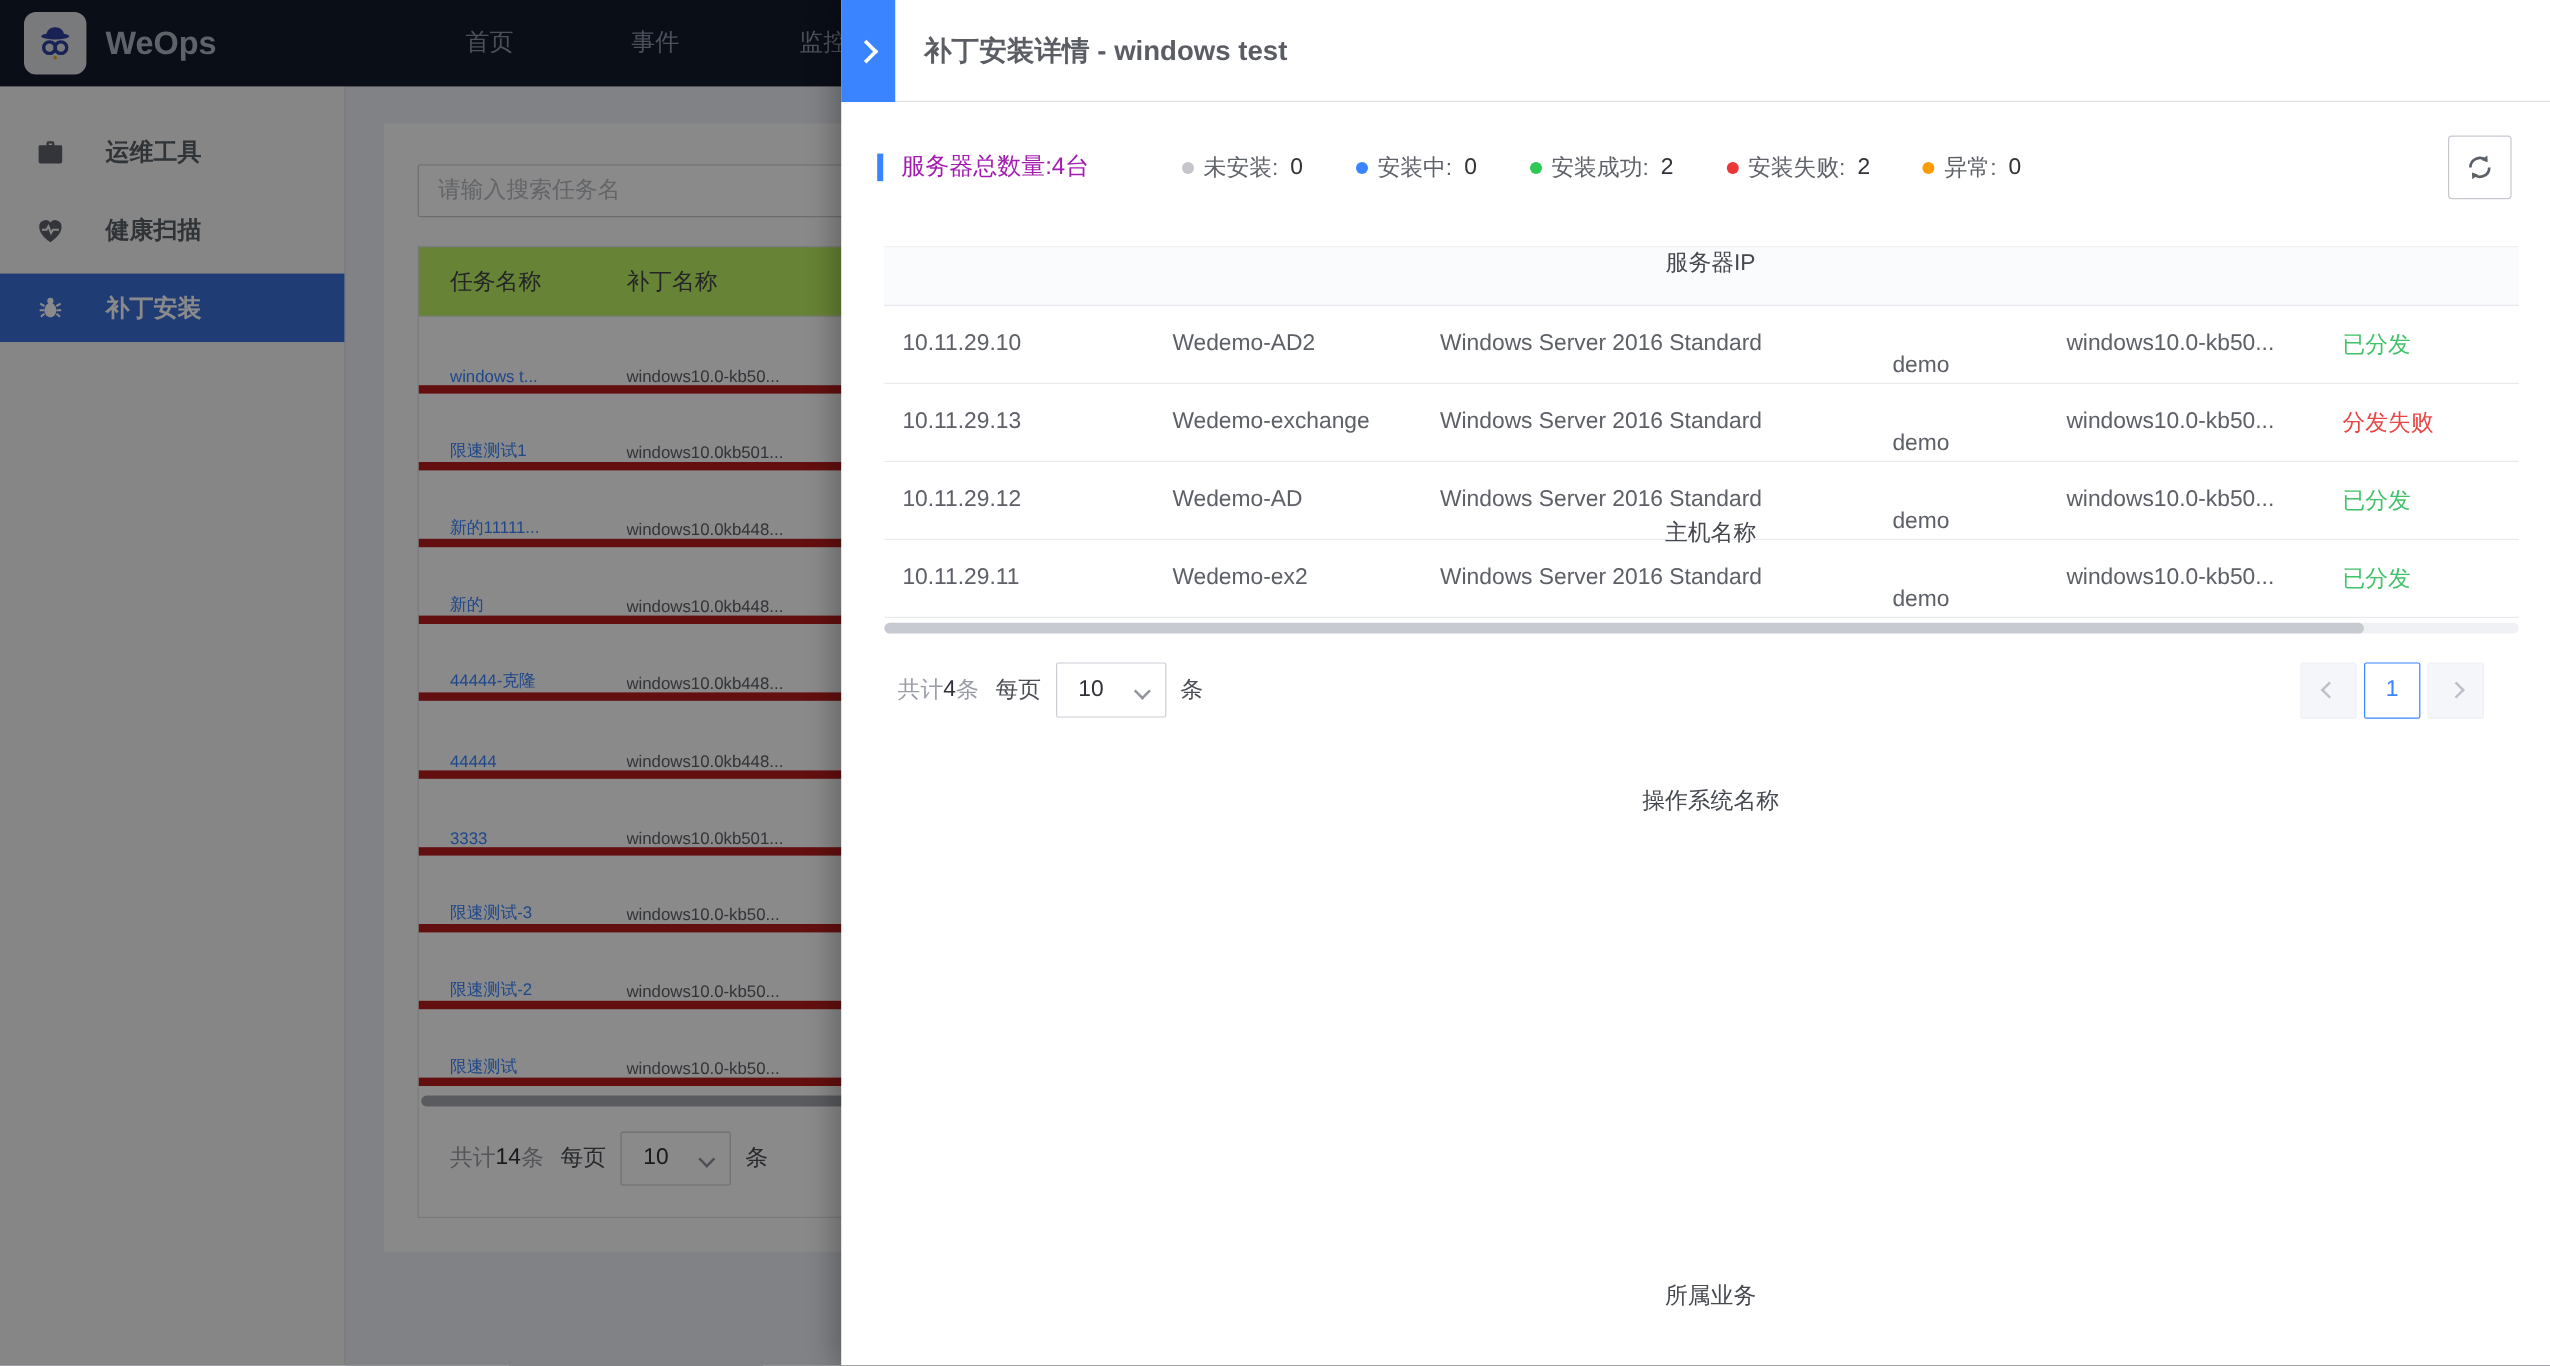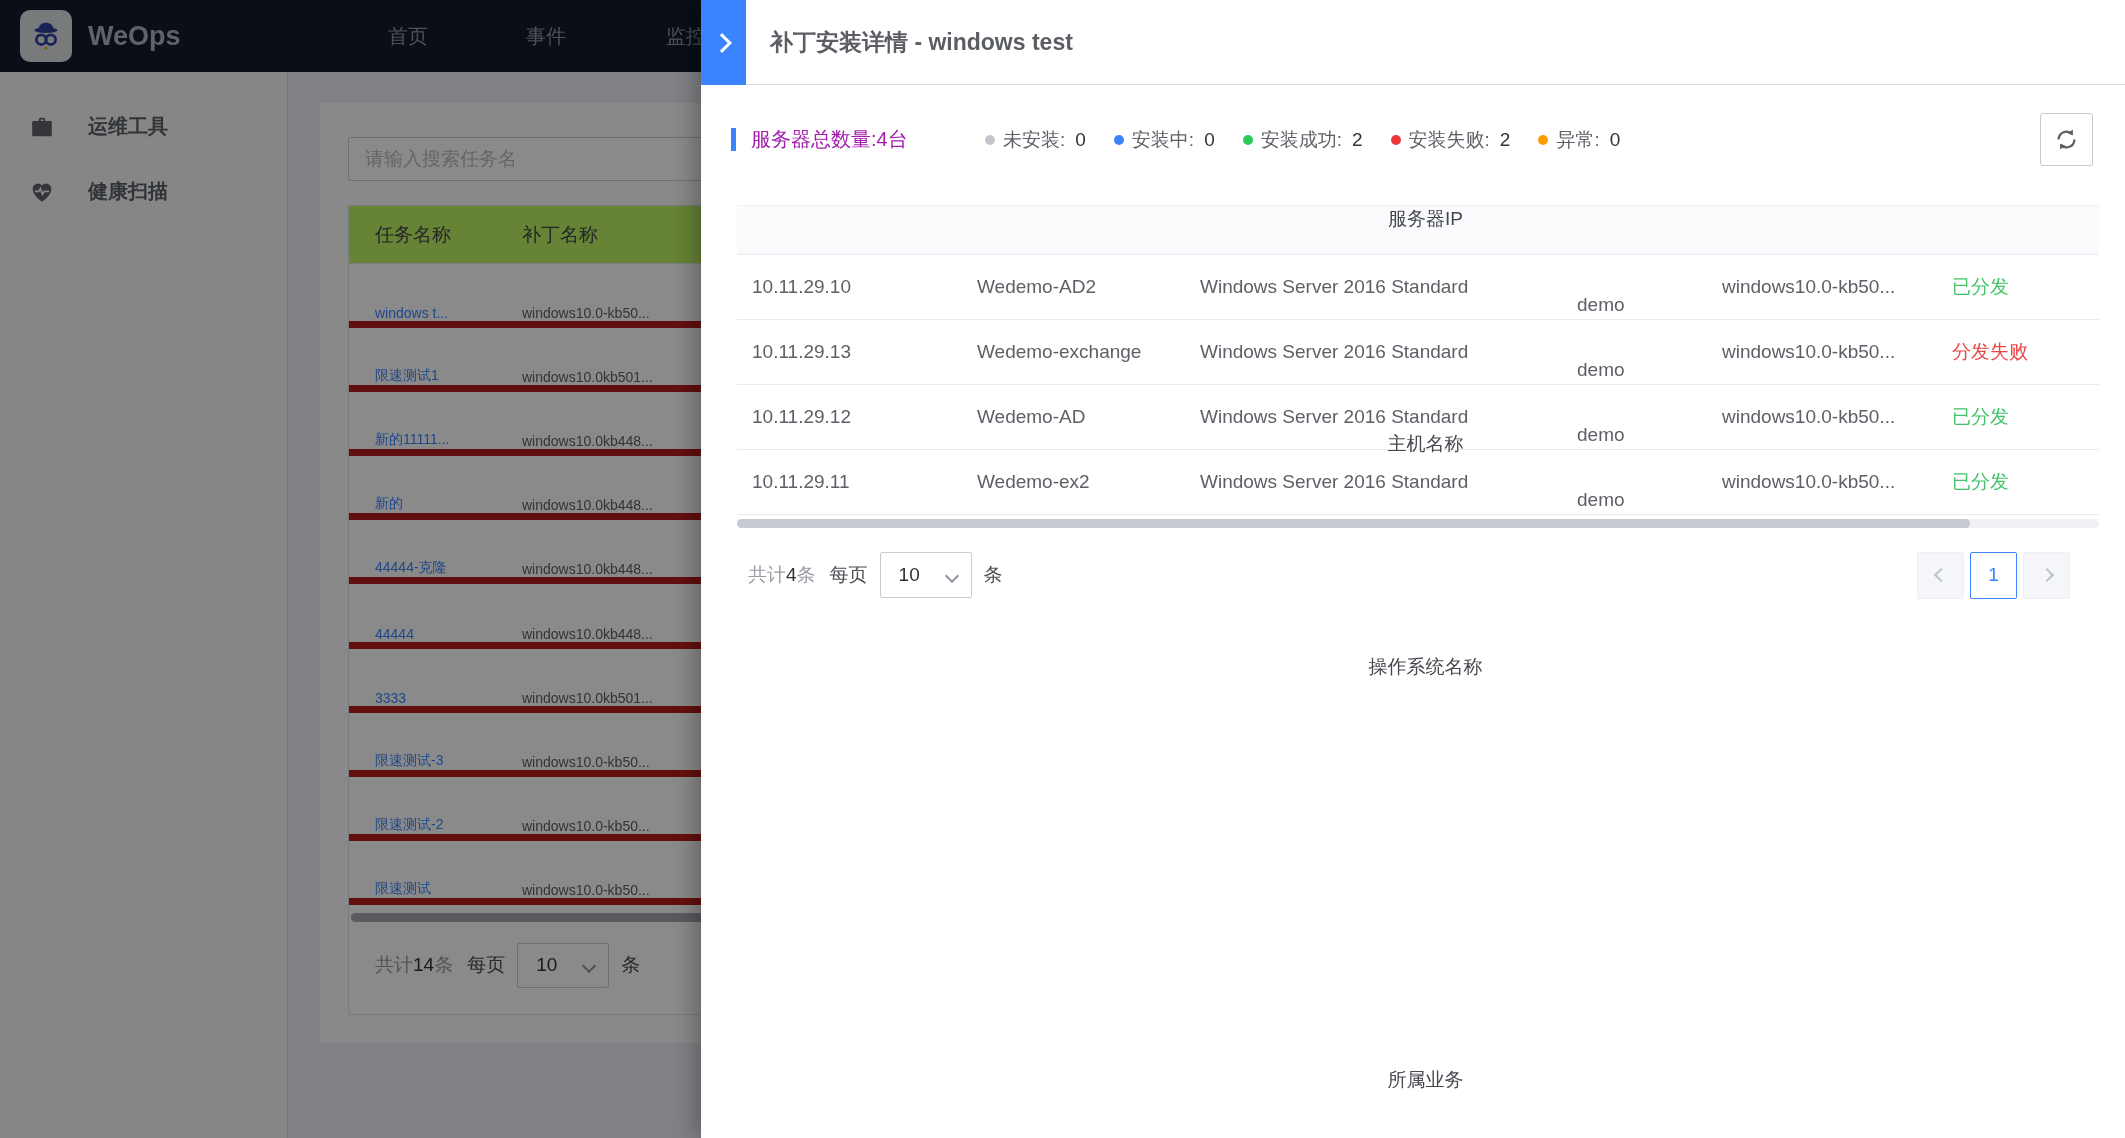--- a/index.html
+++ b/index.html
@@ -52,21 +52,21 @@
   .drawer { position:absolute; left:701px; top:0; width:1424px; height:1138px; background:#fff; z-index:60;
             box-shadow:-8px 0 20px rgba(0,0,0,0.25); }
   .drawer-tab { position:absolute; left:0; top:0; width:45px; height:85px; background:#3a84ff; cursor:pointer;
                 display:flex; align-items:center; justify-content:center; }
   .drawer-header { height:85px; border-bottom:1px solid #dcdee5; }
   .drawer-title { position:absolute; left:69px; top:0; height:85px; line-height:85px; font-size:23px; font-weight:bold; color:#5a5d63; }
 
   .stats-row { position:absolute; left:0; right:0; top:113px; height:53px; }
   .stats-bar { position:absolute; left:30px; top:15px; width:5px; height:23px; background:#3a84ff; }
   .stats-total { position:absolute; left:50px; top:0; height:53px; line-height:53px; font-size:20px; font-weight:500; color:#a21caf; }
-  .status-group { position:absolute; left:284px; top:0; height:53px; display:flex; align-items:center; gap:28px; }
+  .status-group { position:absolute; left:284px; top:0; height:53px; display:flex; align-items:center; gap:44px; }
   .status-item { display:flex; align-items:center; }
   .status-dot { width:10px; height:10px; border-radius:50%; }
   .status-label { margin-left:8px; font-size:19px; color:#5e6168; }
   .status-value { margin-left:10px; font-size:19px; color:#313238; }
   .refresh-btn { position:absolute; left:1339px; top:113px; width:53px; height:53px; border:1px solid #c6c9cf; border-radius:3px;
                  background:#fff; display:flex; align-items:center; justify-content:center; cursor:pointer; }
 
   .d-table { position:absolute; left:36px; top:205px; width:1362px; }
   .d-thead { display:flex; height:50px; align-items:center; background:#fafbfd; border-top:1px solid #f0f1f4;
              border-bottom:1px solid #e7e9ee; font-size:19px; color:#45484e;flex-direction:column; }
@@ -124,20 +124,30 @@
       <span class="s-label">运维工具</span>
     </div>
     <div class="side-item">
       <span class="s-icon">
         <svg width="24" height="24" viewBox="0 0 22 22">
             <path d="M11 20S2.5 14.5 2.5 8.5A4.8 4.8 0 0 1 11 5a4.8 4.8 0 0 1 8.5 3.5C19.5 14.5 11 20 11 20z" fill="currentColor"></path>
             <polyline points="4.5,10.5 8,10.5 9.5,8 11.5,13 13,10.5 17.5,10.5" stroke="#f7f8fa" stroke-width="1.6" fill="none"></polyline>
           </svg>
       </span>
       <span class="s-label">健康扫描</span>
+    </div>
+    <div class="side-item active">
+      <span class="s-icon">
+        <svg width="24" height="24" viewBox="0 0 24 24">
+            <ellipse cx="12" cy="13.5" rx="5" ry="6" fill="currentColor"></ellipse>
+            <circle cx="12" cy="5.8" r="2.6" fill="currentColor"></circle>
+            <path d="M7 10 3.5 8M7 13.5H3M7 16.5l-3 2.5M17 10l3.5-2M17 13.5h4M17 16.5l3 2.5" stroke="currentColor" stroke-width="1.7" fill="none"></path>
+          </svg>
+      </span>
+      <span class="s-label">补丁安装</span>
     </div>
   </div>
 
   <div class="content-panel">
     <input class="search-input" type="text" placeholder="请输入搜索任务名" style="">
     <div class="bg-card">
       <div class="bg-thead">
         <div class="bg-col1">任务名称</div>
         <div class="bg-col2">补丁名称</div>
       </div>

